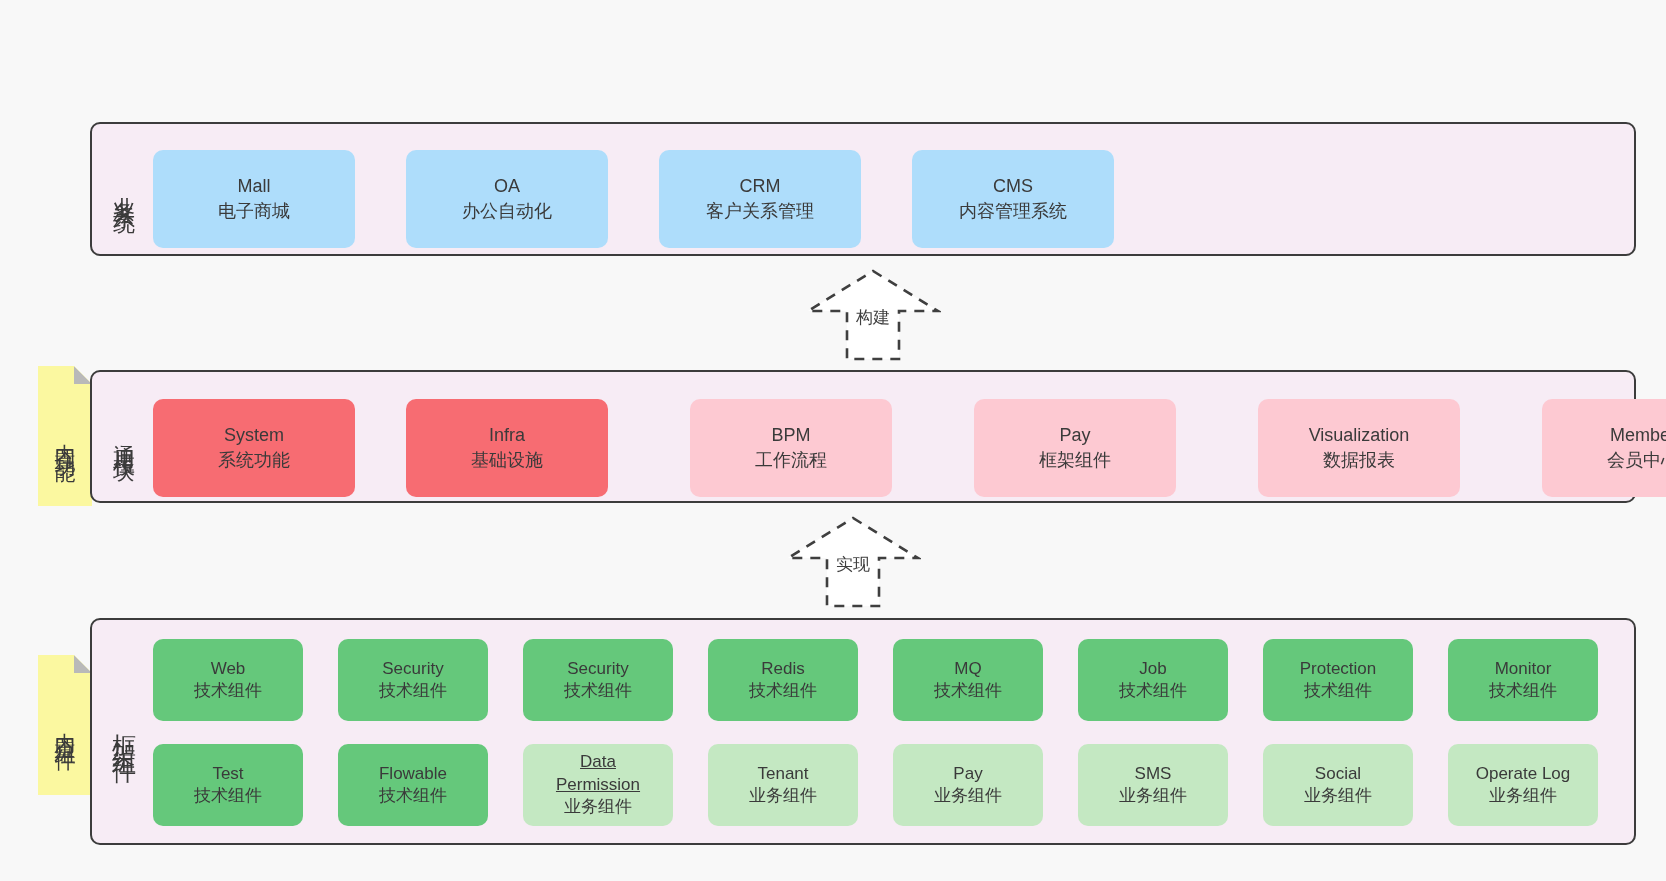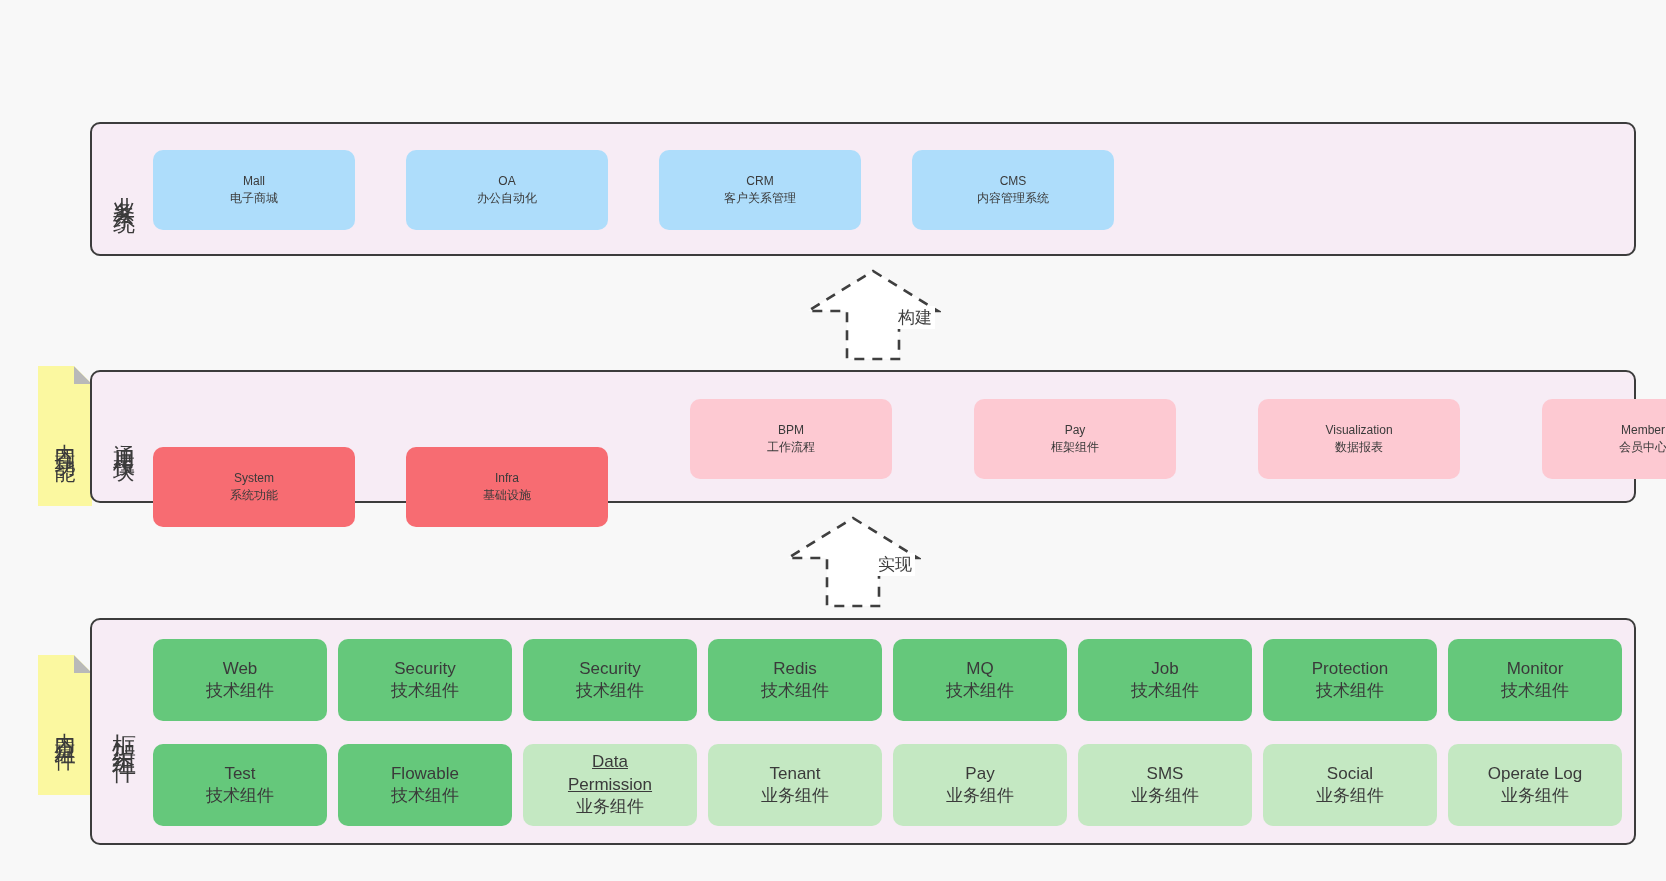--- a/index.html
+++ b/index.html
@@ -44,30 +44,30 @@
 
   .band-grid {
     position:absolute; left:61px; top:19px;
     display:grid;
     grid-template-columns:repeat(8,150px);
     gap:23px 35px;
   }
 
   
   .box {
-    width:202px; height:80px;
+    width:202px; height:98px;
     border-radius:10px;
     display:flex; flex-direction:column;
     align-items:center; justify-content:center;
     text-align:center;
-    font-size:12px; line-height:1.4;
-  }
-  .band-grid .box { width:174px; height:82px; font-size:17px; line-height:1.32; }
+    font-size:18px; line-height:1.4;
+  }
+  .band-grid .box { width:150px; height:82px; font-size:17px; line-height:1.32; }
   .blue       { background:#aeddfb; }
-  .red        { background:#f76c72;margin-top:48px; }
+  .red        { background:#f76c72; }
   .pink       { background:#fdc9d2;margin-left:31px; }
   .green      { background:#65c87b; }
   .lightgreen { background:#c4e8c2; }
   .wrap-narrow { max-width:100px;text-decoration:underline; }
 
   
   .note {
     position:absolute; left:38px; width:54px; height:140px;
     background:#fbf8a0;
     clip-path:polygon(0 0, calc(100% - 18px) 0, 100% 18px, 100% 100%, 0 100%);
@@ -92,21 +92,20 @@
   .arrow-build   { left:805px; top:268px; }
   .arrow-realize { left:785px; top:515px; }
   .arrow svg { position:absolute; inset:0; }
   .arrow-label {
     position:absolute; left:50%; top:38px;
     transform:translateX(-50%);
     background:#ffffff;
     padding:0 3px;
     font-size:17px; color:#3f3f3f;
     white-space:nowrap;
-    margin-left:42px;
   }
 </style>
 </head>
 <body>
 
 <div class="canvas">
 
   <div class="note note-mid">
     <span class="note-fold"></span>
     <span class="note-text">内置功能</span>

